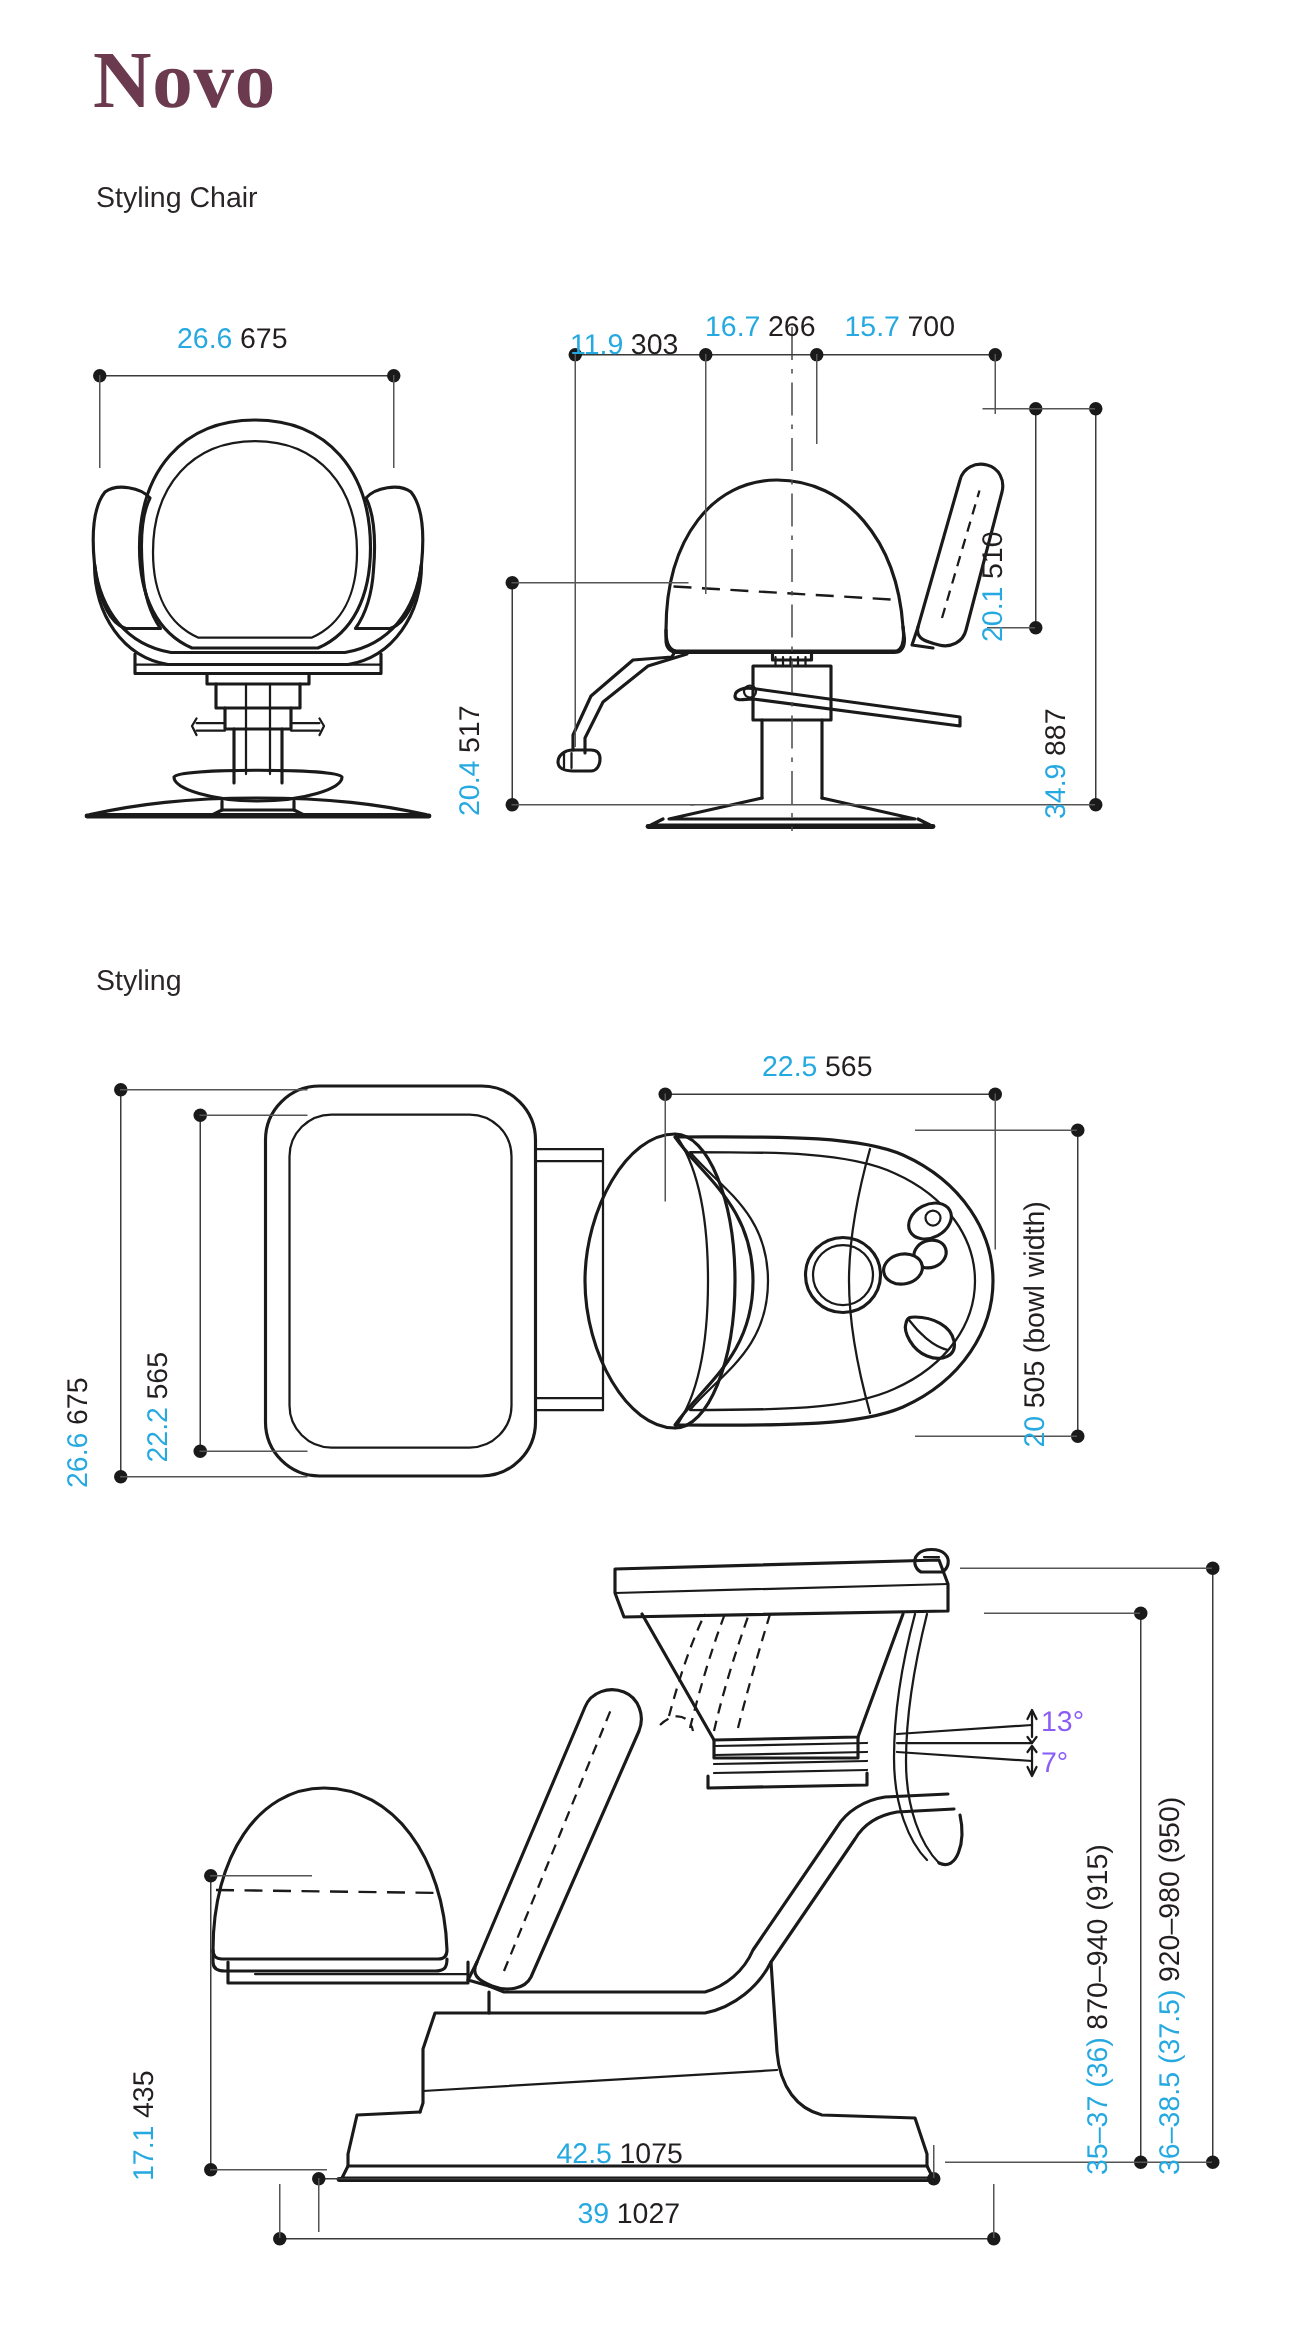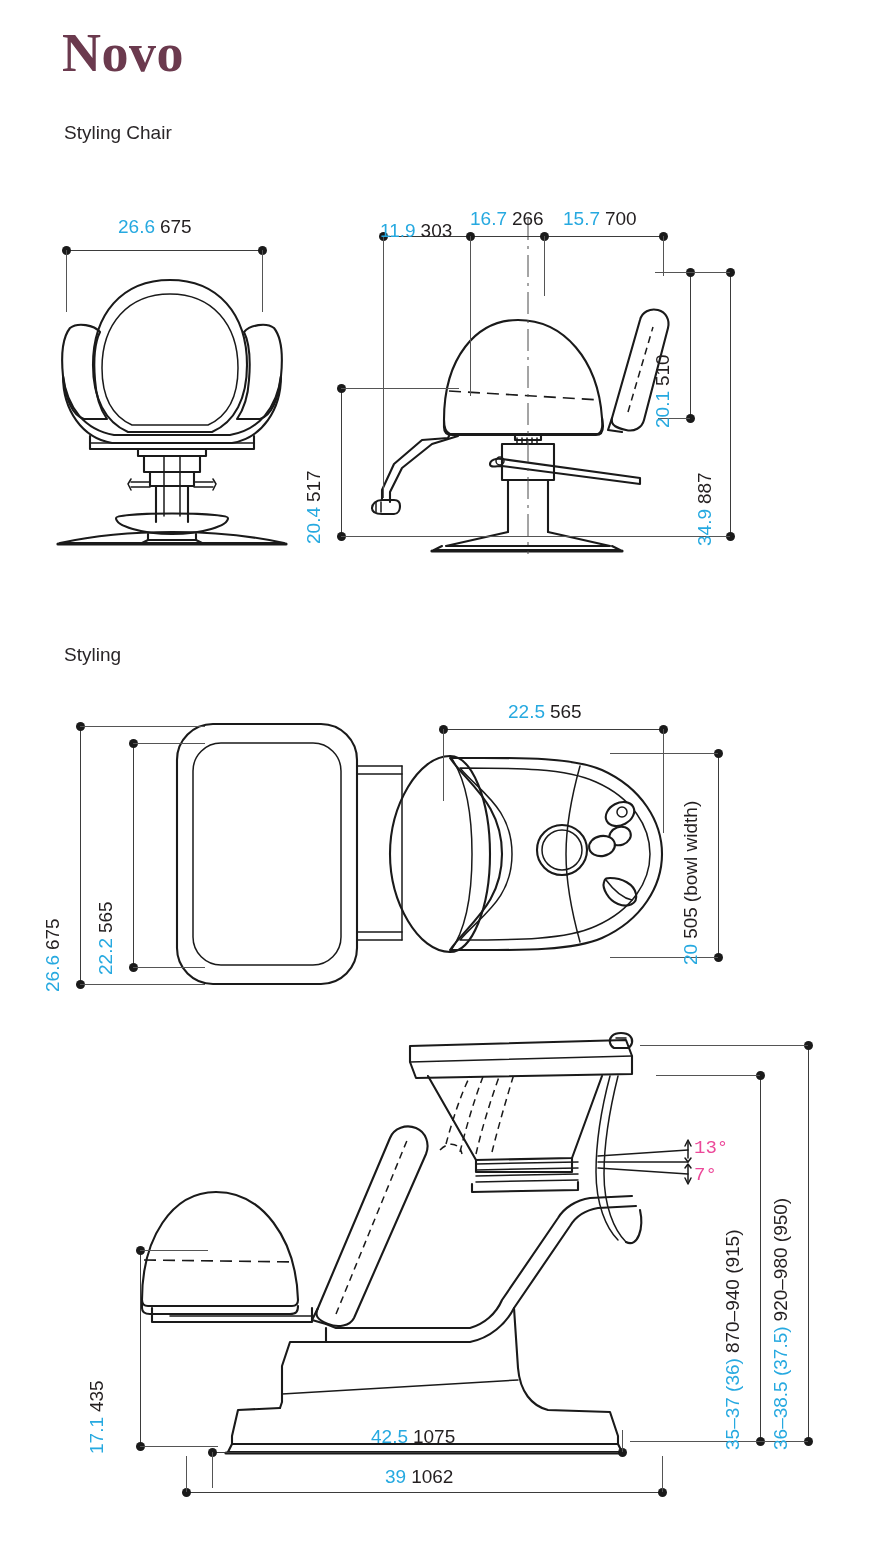--- a/index.html
+++ b/index.html
@@ -61,24 +61,24 @@
   .dim .met { color: #231f20; }
   .dim .sep { display: inline-block; width: 5px; }
 
   .dim.vert {
     transform-origin: left bottom;
     transform: rotate(-90deg);
   }
 
   .angle-label {
     position: absolute;
-    font-family: Liberation Mono, monospace;
+    font-family: Liberation Sans, sans-serif;
     font-size: 19px;
     line-height: 21px;
-    color: #ec4899;
+    color: #8b5cf6;
     white-space: nowrap;
   }
 
   
   .rule-h {
     position: absolute;
     height: 0;
     border-top: 1.4px solid #3b3b3b;
   }
   .rule-v {
@@ -431,16 +431,16 @@
   <div class="dim" style="left:371px; top:1426px;">
     <span class="imp">42.5</span><span class="sep"></span><span class="met">1075</span>
   </div>
 
   <div class="rule-h" style="left:186px; top:1492px; width:476px;"></div>
   <div class="dot" style="left:186px; top:1492px;"></div>
   <div class="dot" style="left:662px; top:1492px;"></div>
   <div class="rule-v thin" style="left:186px; top:1456px; height:36px;"></div>
   <div class="rule-v thin" style="left:662px; top:1456px; height:36px;"></div>
   <div class="dim" style="left:385px; top:1466px;">
-    <span class="imp">39</span><span class="sep"></span><span class="met">1062</span>
+    <span class="imp">39</span><span class="sep"></span><span class="met">1027</span>
   </div>
 
 </div>
 
 </body></html>

